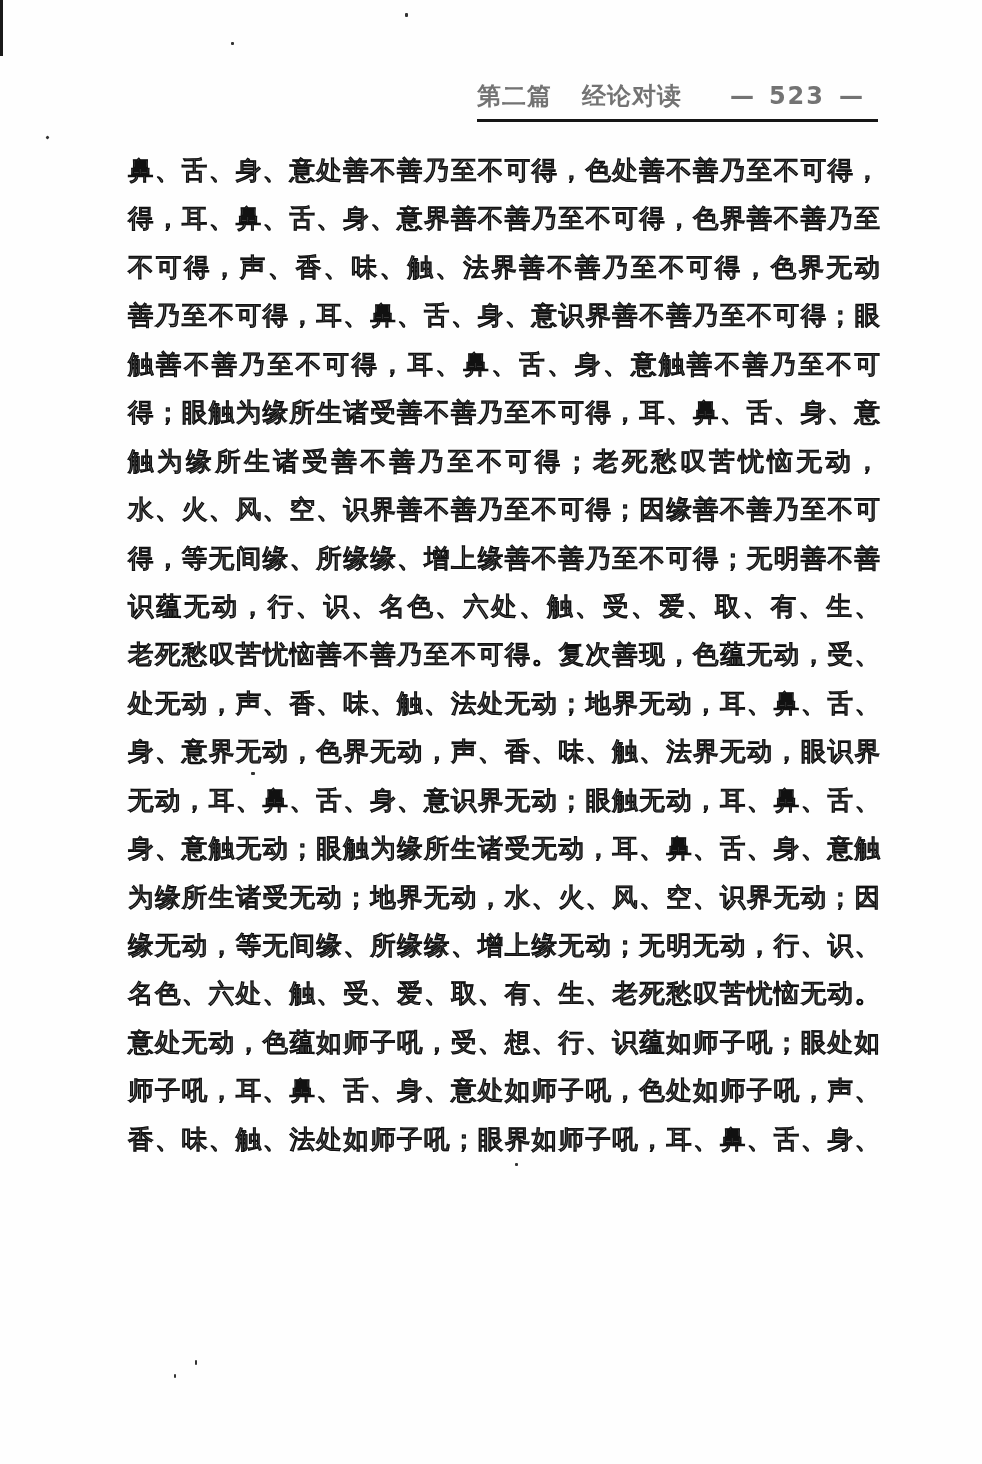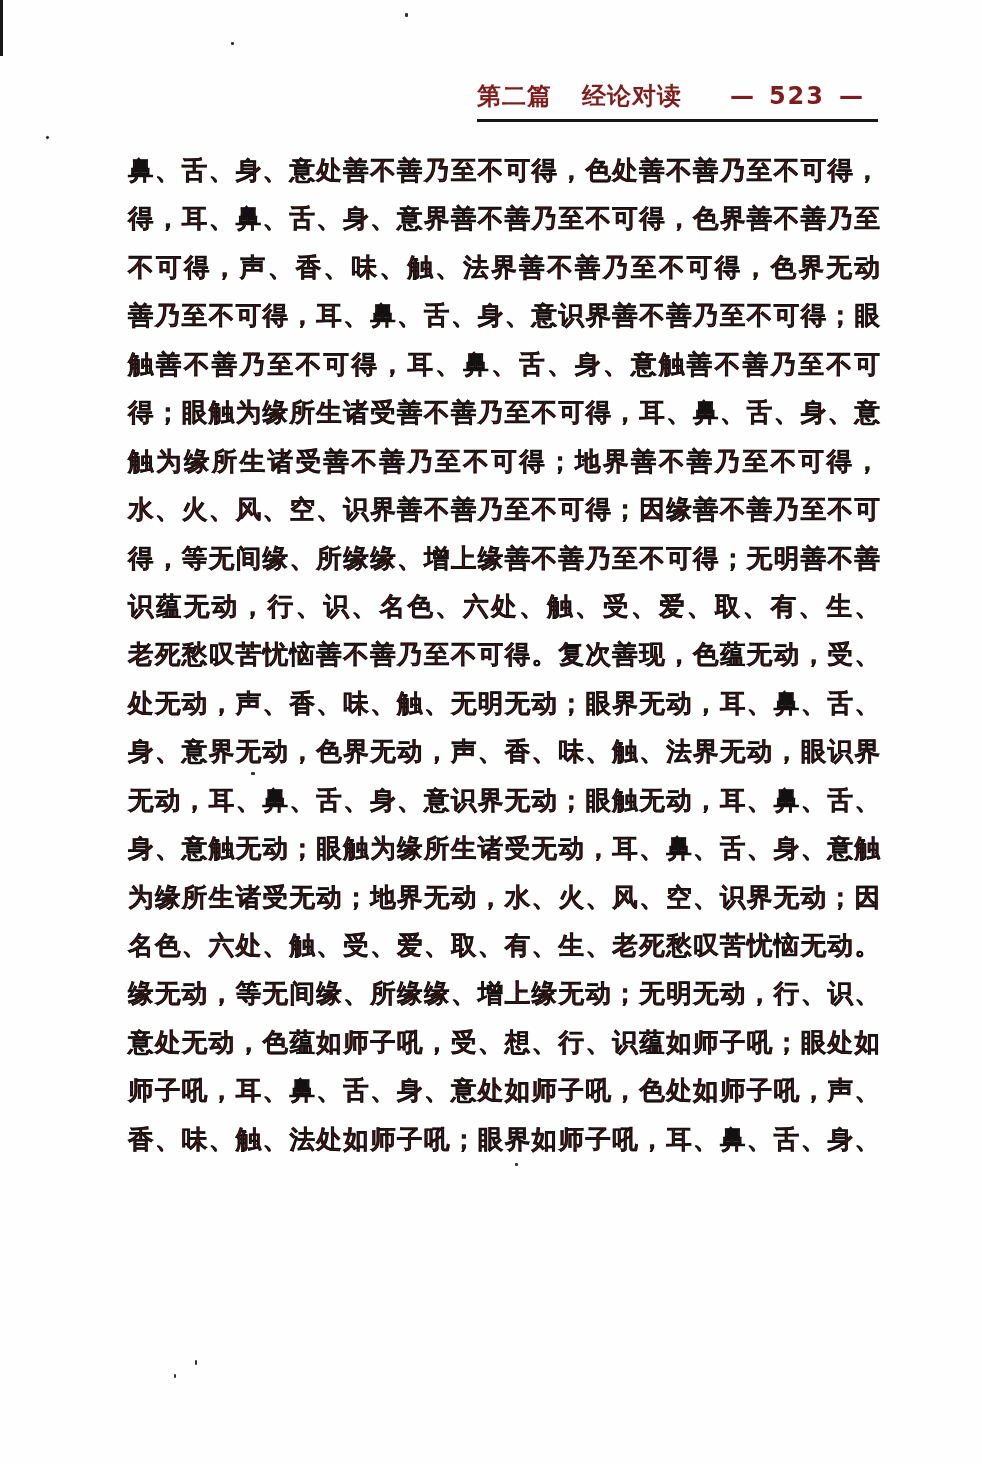--- a/index.html
+++ b/index.html
@@ -3,21 +3,21 @@
 <meta charset="utf-8">
 <style>
   html,body{margin:0;padding:0;background:#e8e8e8;}
   .stage{
     position:relative;
     width:982px;height:1464px;
     margin:0 auto;
     background:#fefefe;
     overflow:hidden;
     font-family:"DejaVu Sans","Liberation Sans",sans-serif;
-    color:#7f1d1d;
+    color:#737373;
   }
   
   .header{
     position:absolute;
     top:80px;right:104px;
     display:flex;align-items:baseline;
     font-size:24px;font-weight:700;
     letter-spacing:1px;
     padding-bottom:7px;
     border-bottom:3px solid #161616;
@@ -80,30 +80,30 @@
     <span class="dash">—</span>
   </div>
 
   <div class="bodytext">
       <div class="tline">鼻、舌、身、意处善不善乃至不可得，色处善不善乃至不可得，</div>
       <div class="tline">得，耳、鼻、舌、身、意界善不善乃至不可得，色界善不善乃至</div>
       <div class="tline">不可得，声、香、味、触、法界善不善乃至不可得，色界无动</div>
       <div class="tline">善乃至不可得，耳、鼻、舌、身、意识界善不善乃至不可得；眼</div>
       <div class="tline">触善不善乃至不可得，耳、鼻、舌、身、意触善不善乃至不可</div>
       <div class="tline">得；眼触为缘所生诸受善不善乃至不可得，耳、鼻、舌、身、意</div>
-      <div class="tline">触为缘所生诸受善不善乃至不可得；地界善不善乃至不可得，</div>
+      <div class="tline">触为缘所生诸受善不善乃至不可得；老死愁叹苦忧恼无动，</div>
       <div class="tline">水、火、风、空、识界善不善乃至不可得；因缘善不善乃至不可</div>
       <div class="tline">得，等无间缘、所缘缘、增上缘善不善乃至不可得；无明善不善</div>
       <div class="tline">识蕴无动，行、识、名色、六处、触、受、爱、取、有、生、</div>
       <div class="tline">老死愁叹苦忧恼善不善乃至不可得。复次善现，色蕴无动，受、</div>
-      <div class="tline">处无动，声、香、味、触、无明无动；眼界无动，耳、鼻、舌、</div>
+      <div class="tline">处无动，声、香、味、触、法处无动；地界无动，耳、鼻、舌、</div>
       <div class="tline">身、意界无动，色界无动，声、香、味、触、法界无动，眼识界</div>
       <div class="tline">无动，耳、鼻、舌、身、意识界无动；眼触无动，耳、鼻、舌、</div>
       <div class="tline">身、意触无动；眼触为缘所生诸受无动，耳、鼻、舌、身、意触</div>
       <div class="tline">为缘所生诸受无动；地界无动，水、火、风、空、识界无动；因</div>
+      <div class="tline">缘无动，等无间缘、所缘缘、增上缘无动；无明无动，行、识、</div>
       <div class="tline">名色、六处、触、受、爱、取、有、生、老死愁叹苦忧恼无动。</div>
-      <div class="tline">缘无动，等无间缘、所缘缘、增上缘无动；无明无动，行、识、</div>
       <div class="tline">意处无动，色蕴如师子吼，受、想、行、识蕴如师子吼；眼处如</div>
       <div class="tline">师子吼，耳、鼻、舌、身、意处如师子吼，色处如师子吼，声、</div>
       <div class="tline">香、味、触、法处如师子吼；眼界如师子吼，耳、鼻、舌、身、</div>
     </div>
 
 </div>
 
 </body></html>

